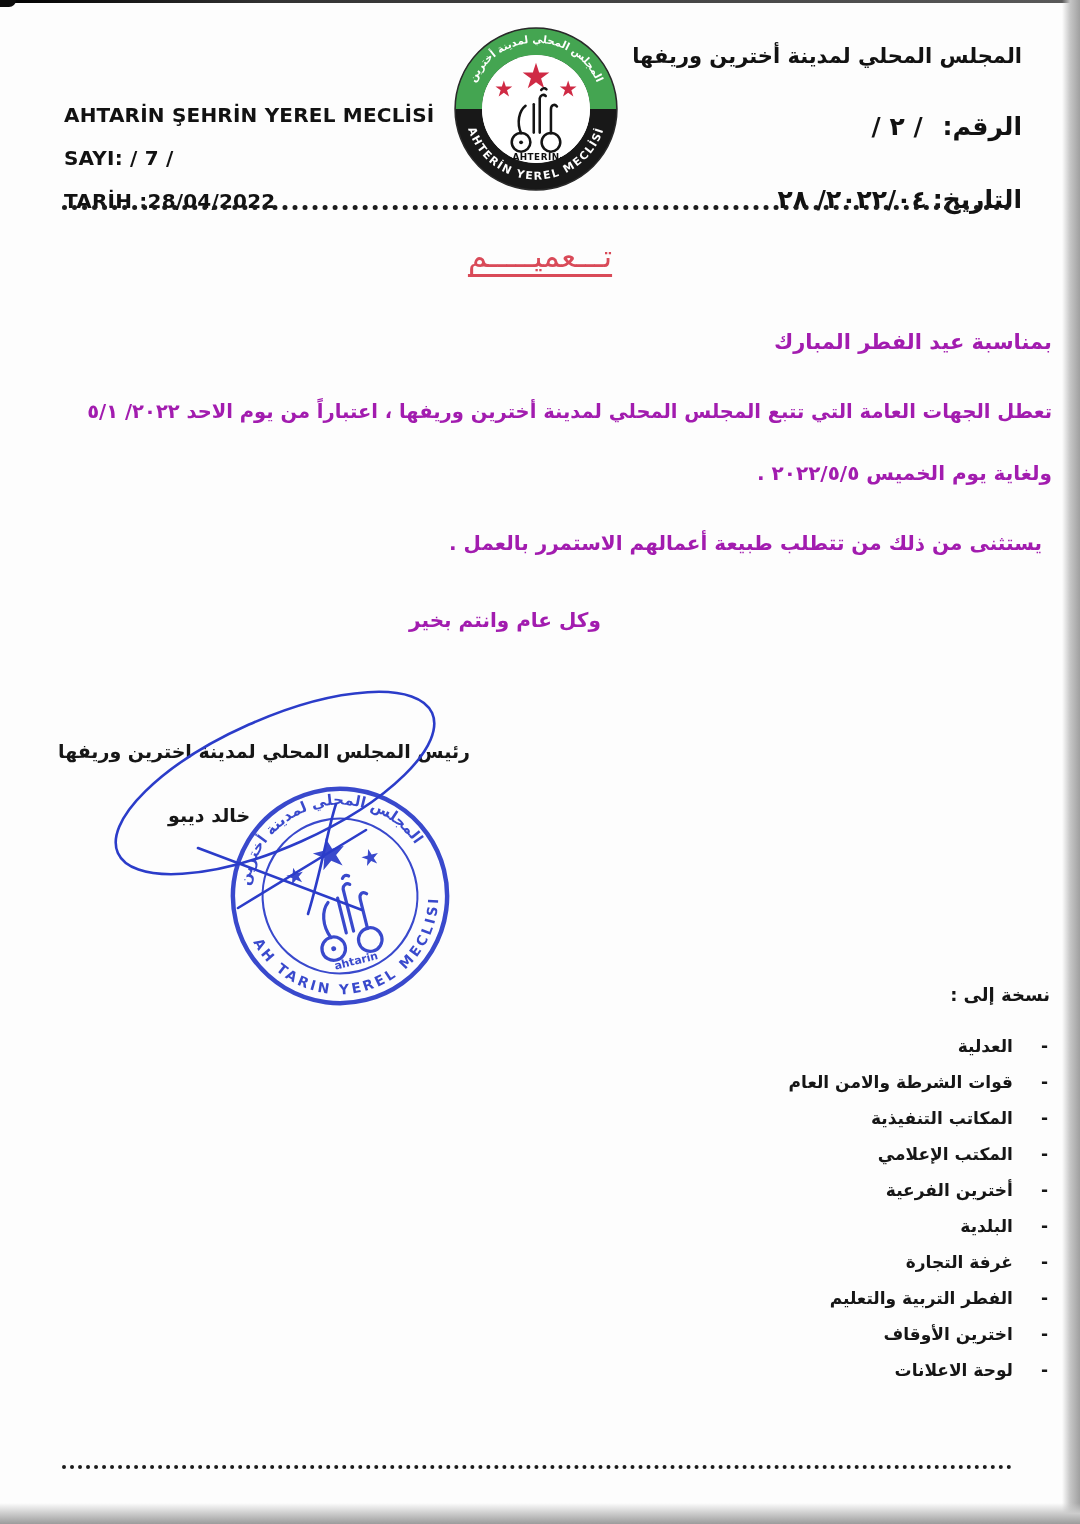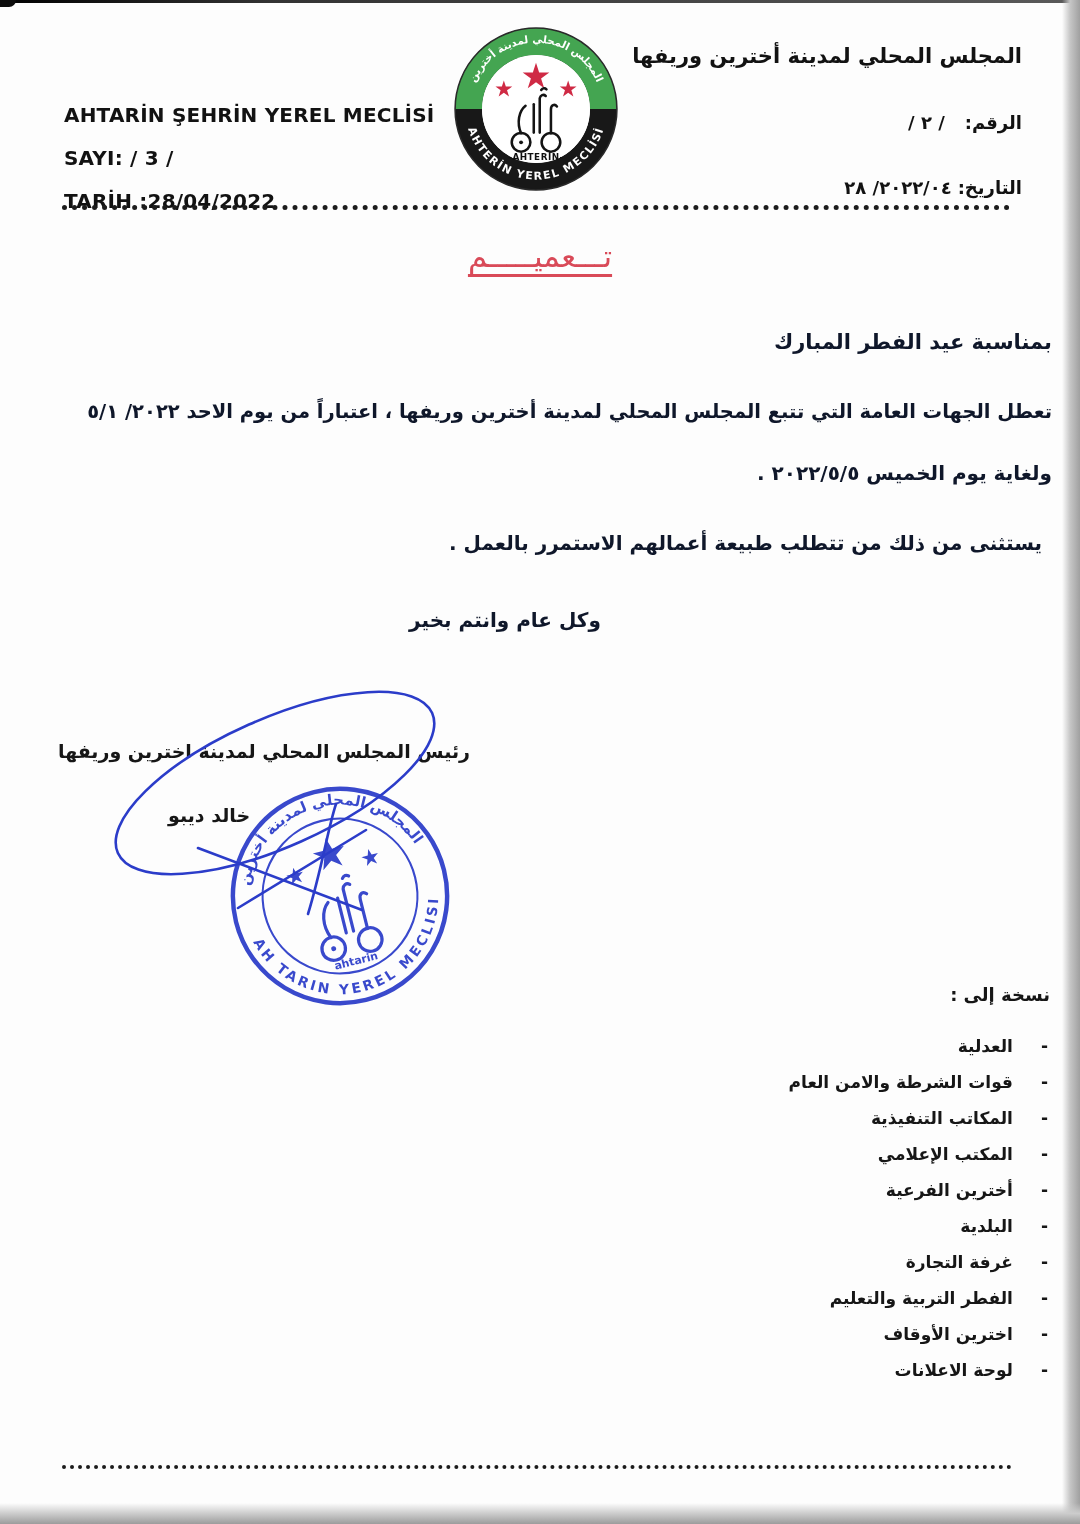--- a/index.html
+++ b/index.html
@@ -15,35 +15,35 @@
   .corner-blob{position:absolute;top:0;left:0;width:16px;height:7px;background:#0c0c0c;border-radius:0 0 7px 0;}
   .edge-right{position:absolute;top:0;right:0;width:18px;height:100%;
     background:linear-gradient(90deg,rgba(0,0,0,0) 0%,#c6c6c6 45%,#a0a0a0 100%);}
   .edge-bottom{position:absolute;bottom:0;left:0;width:100%;height:21px;
     background:linear-gradient(180deg,rgba(0,0,0,0) 0%,#cccccc 50%,#9c9c9c 100%);}
   
   .tk-header{position:absolute;left:64px;top:70px;font-weight:bold;font-size:20px;letter-spacing:.2px;color:#121212;margin-top:33px;}
   .tk-header .tk-line{margin-bottom:19px;}
   .ar-header{position:absolute;right:58px;top:44px;direction:rtl;text-align:right;font-weight:bold;color:#121212;}
   .ar-header .ar-title{font-size:21px;margin-bottom:10px;}
-  .ar-header .ar-line{font-size:18px;margin-bottom:20px;margin-top:44px;}
+  .ar-header .ar-line{font-size:25px;margin-bottom:20px;margin-top:44px;}
   .ar-header .ar-val{margin-right:20px;display:inline-block;}
   .ar-header .ar-val-date{margin-right:6px;display:inline-block;}
   
   .logo{position:absolute;left:453px;top:26px;width:166px;height:166px;}
   
   .dotline{position:absolute;height:0;border-top:5px dotted #1c1c1c;}
   .dot1{left:62px;top:205px;width:948px;}
   .dot2{left:62px;top:1465px;width:950px;border-top-width:4px;}
   
   .doc-title{position:absolute;left:0;top:238px;width:1080px;text-align:center;
     font-size:31px;font-weight:normal;letter-spacing:1px;
     text-decoration:underline;text-underline-offset:7px;text-decoration-thickness:2.5px;}
   
-  .ar-p{position:absolute;direction:rtl;text-align:right;font-weight:bold;color:#0f172a;}
+  .ar-p{position:absolute;direction:rtl;text-align:right;font-weight:bold;color:#a21caf;}
   .p-occasion{right:28px;top:330px;font-size:21px;}
   .p-main{right:28px;top:400px;font-size:19.5px;white-space:nowrap;}
   .p-until{right:28px;top:461px;font-size:20px;}
   .p-except{right:38px;top:531px;font-size:20px;}
   .p-greet{left:0;top:608px;width:1010px;text-align:center;font-size:20px;}
   .date-ltr{unicode-bidi:embed;}
   
   .sig-title{position:absolute;left:58px;top:740px;font-size:19px;font-weight:bold;direction:rtl;}
   .sig-name{position:absolute;left:168px;top:804px;font-size:19px;font-weight:bold;direction:rtl;}
   .sig-scribble{position:absolute;left:70px;top:668px;width:410px;height:260px;pointer-events:none;}
@@ -59,21 +59,21 @@
 
 <div class="page">
 
   <div class="top-edge"></div>
   <div class="corner-blob"></div>
   <div class="edge-right"></div>
   <div class="edge-bottom"></div>
 
   <div class="tk-header">
     <div class="tk-line">AHTARİN ŞEHRİN YEREL MECLİSİ</div>
-    <div class="tk-line">SAYI: /  3 /</div>
+    <div class="tk-line">SAYI: /  7 /</div>
     <div class="tk-line">TARİH :28/04/2022</div>
   </div>
 
   <div class="ar-header">
     <div class="ar-title">المجلس المحلي لمدينة أخترين وريفها</div>
     <div class="ar-line">
       <span>الرقم:</span><span class="ar-val" dir="ltr">/ ٢ /</span>
     </div>
     <div class="ar-line">
       <span>التاريخ:</span><span class="ar-val-date" dir="ltr">٢٠٢٢/٠٤/ ٢٨</span>

